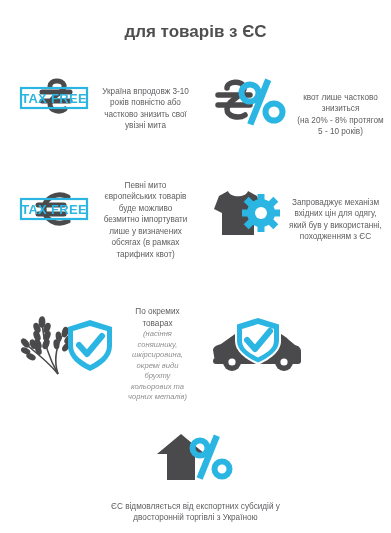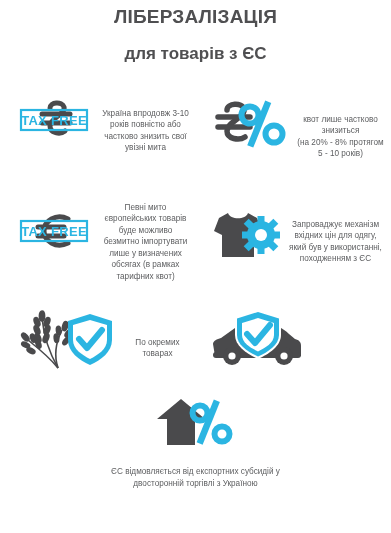--- a/index.html
+++ b/index.html
@@ -101,21 +101,20 @@
     fill: #2bb5e2;
     letter-spacing: 0.3px;
   }
 </style>
 </head>
 <body>
 
 <div class="page">
 
   <div class="header">
-    <div class="title-main">ЛІБЕРЗАЛІЗАЦІЯ</div>
     <div class="title-sub">для товарів з ЄС</div>
   </div>
 
   <div class="grid">
 
     <div class="cell row-a">
       <div class="cell-icon">
         <svg width="96" height="54" viewBox="0 0 96 54">
 
           <g fill="none" stroke="#4a4a4c" stroke-width="5" stroke-linecap="round">
@@ -229,20 +228,21 @@
             </g>
           </g>
 
           <path d="M84 6 L106 13 L106 32 C106 44, 95 52, 84 57 C73 52, 62 44, 62 32 L62 13 Z" fill="#2bb5e2"></path>
           <path d="M84 12 L101 17 L101 32 C101 41, 92 47, 84 51 C76 47, 67 41, 67 32 L67 17 Z" fill="#ffffff"></path>
           <path d="M73 31 L81 40 L96 22" fill="none" stroke="#2bb5e2" stroke-width="6" stroke-linecap="round" stroke-linejoin="round"></path>
         </svg>
       </div>
       <div class="cell-text">
         <span>По окремих товарах</span>
+        <span class="em">(насіння соняшнику, шкірсировина, окремі види брухту кольорових та чорних металів)</span>
       </div>
     </div>
 
     <div class="cell row-c">
       <div class="cell-icon">
         <svg width="110" height="64" viewBox="0 0 110 64">
 
           <path d="M14 48 L12 36 C12 33, 16 31, 20 30 L34 20 C38 17, 44 16, 50 16
                    L66 16 C74 16, 82 20, 88 26 L94 31 C98 32, 100 34, 100 38 L100 48 Z" fill="#4a4a4c"></path>
           <rect x="12" y="44" width="88" height="6" rx="3" fill="#4a4a4c"></rect>

